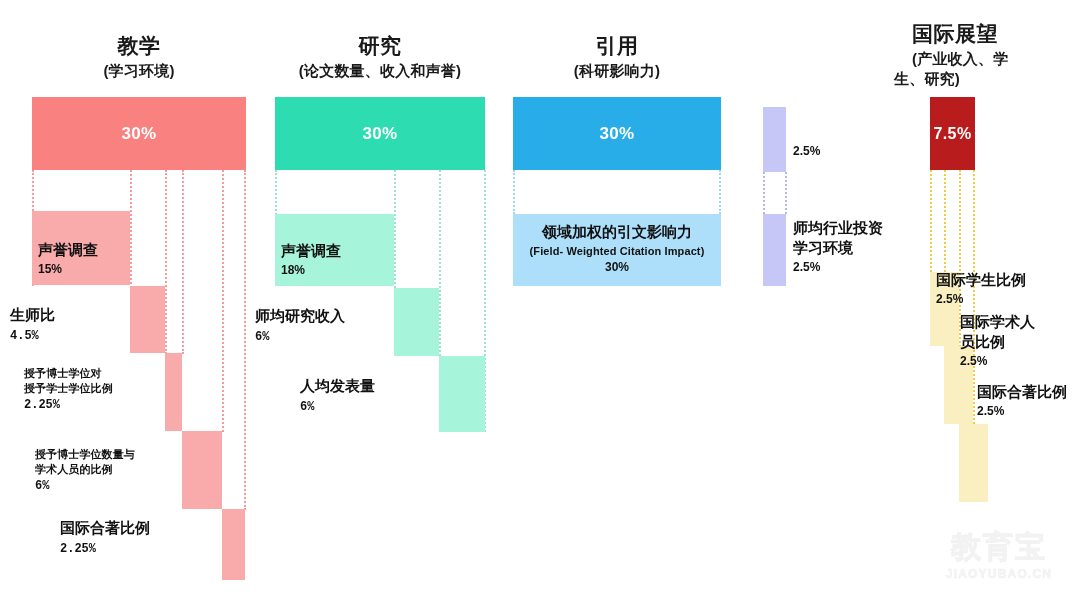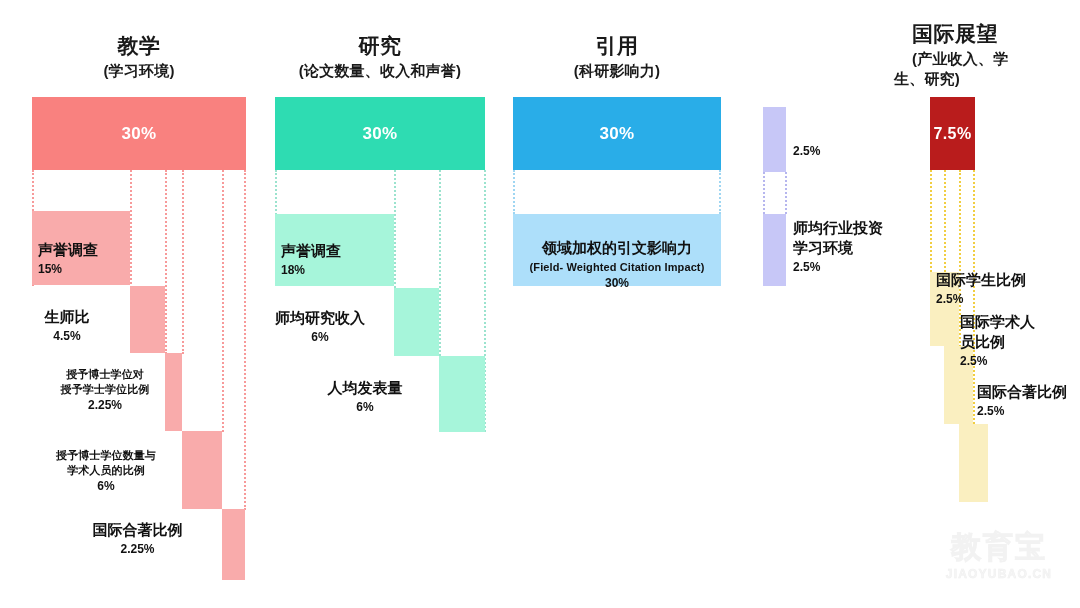--- a/index.html
+++ b/index.html
@@ -30,21 +30,21 @@
     text-align:center;color:#ffffff;font-size:17px;font-weight:700;
     letter-spacing:.4px;
   }
   .bar .inlabel.small{font-size:16px;}
 
   
   .cap{position:absolute;color:#111111;font-weight:700;line-height:1.32;}
   .cap .t{font-size:15px;display:block;}
   .cap .t.tiny{font-size:11px;font-weight:700;letter-spacing:.1px;}
   .cap .v{font-size:12px;display:block;margin-top:2px;}
-  .cap.r{text-align:center;}
+  .cap.r{text-align:left;font-family:Liberation Mono, monospace;}
   .cap.l{text-align:left;}
   .cap.c{text-align:center;}
 
   
   .guide{position:absolute;width:0;border-left-width:2px;border-left-style:dotted;}
 
   
   .watermark{
     position:absolute;right:16px;bottom:12px;width:130px;height:64px;
     opacity:.55;
@@ -88,21 +88,21 @@
     <span class="v">15%</span>
   </div>
 
   <div class="bar" style="left:130px;top:286px;width:35px;height:67px;background:#F9ABAB;"></div>
   <div class="cap r" style="left:10px;top:307px;width:114px;">
     <span class="t">生师比</span>
     <span class="v">4.5%</span>
   </div>
 
   <div class="bar" style="left:165px;top:353px;width:17px;height:78px;background:#F9ABAB;"></div>
-  <div class="cap r" style="left:40px;top:367px;width:130px;">
+  <div class="cap r" style="left:24px;top:367px;width:130px;">
     <span class="t tiny">授予博士学位对</span>
     <span class="t tiny">授予学士学位比例</span>
     <span class="v">2.25%</span>
   </div>
 
   <div class="bar" style="left:182px;top:431px;width:40px;height:78px;background:#F9ABAB;"></div>
   <div class="cap r" style="left:35px;top:448px;width:142px;">
     <span class="t tiny">授予博士学位数量与</span>
     <span class="t tiny">学术人员的比例</span>
     <span class="v">6%</span>
@@ -152,21 +152,21 @@
   </div>
 
   <div class="guide" style="left:513px;top:170px;height:44px;border-color:#9FD6F2;"></div>
   <div class="guide" style="left:719px;top:170px;height:44px;border-color:#9FD6F2;"></div>
 
   <div class="bar" style="left:513px;top:97px;width:208px;height:73px;background:#29ADE8;">
     <div class="inlabel">30%</div>
   </div>
 
   <div class="bar" style="left:513px;top:214px;width:208px;height:72px;background:#ADDFFA;"></div>
-  <div class="cap c" style="left:513px;top:238px;width:208px;">
+  <div class="cap c" style="left:513px;top:222px;width:208px;">
     <span class="t">领域加权的引文影响力</span>
     <span class="t tiny" style="margin-top:2px;text-align:center;">(Field- Weighted Citation Impact)</span>
     <span class="v">30%</span>
   </div>
 
 
   <div class="guide" style="left:763px;top:172px;height:42px;border-color:#B6B6EE;"></div>
   <div class="guide" style="left:785px;top:172px;height:42px;border-color:#B6B6EE;"></div>
 
   <div class="bar" style="left:763px;top:107px;width:23px;height:65px;background:#C7C7F7;"></div>

